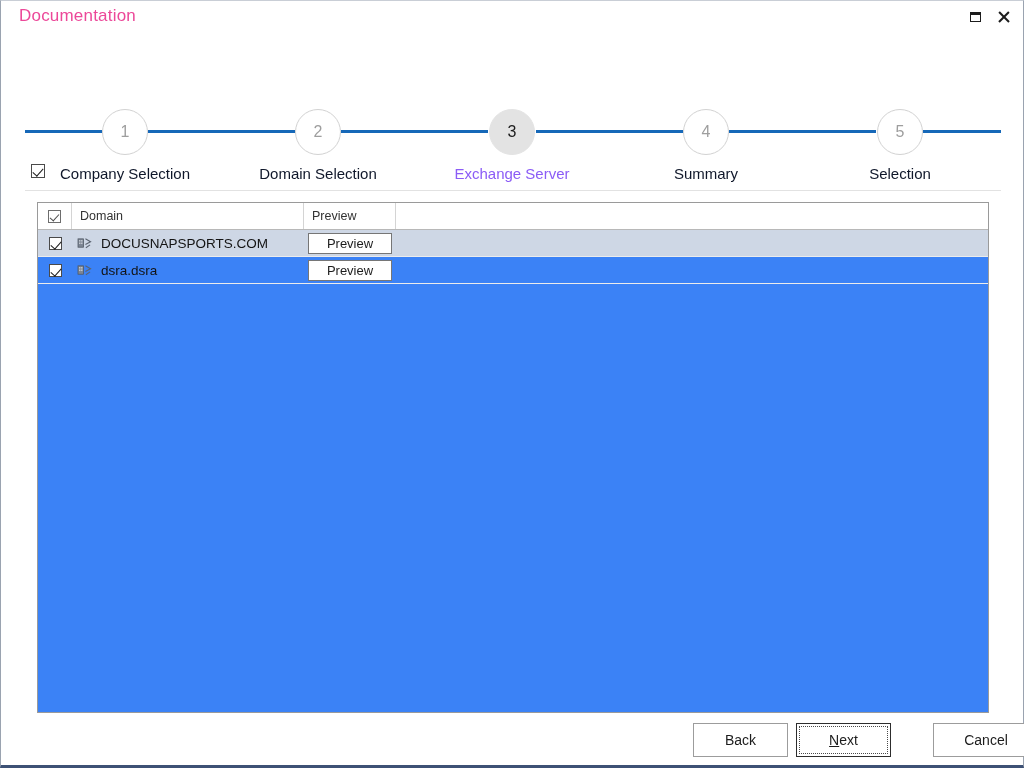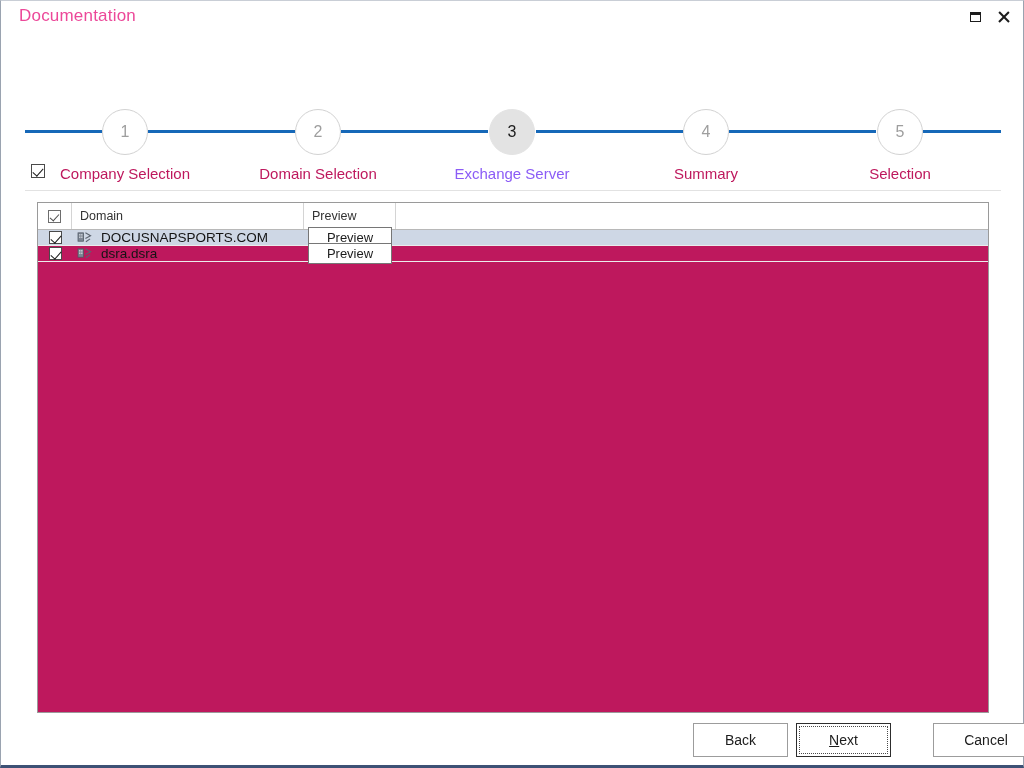--- a/index.html
+++ b/index.html
@@ -87,21 +87,21 @@
     background: #e3e3e3;
     border-color: #e3e3e3;
     color: #1c1c1c;
   }
   .step-label {
     position: absolute;
     top: 56px;
     left: 50%;
     transform: translateX(-50%);
     font-size: 15px;
-    color: #be185d;
+    color: #0f172a;
     white-space: nowrap;
   }
   .step.active .step-label { color: #8b5cf6; }
 
   
   #option-row {
     position: absolute; left: 30px; top: 163px;
     display: flex; align-items: center;
   }
   .cb {
@@ -132,21 +132,21 @@
     position: absolute; left: 24px; top: 189px;
     width: 976px; height: 1px;
     background: #e2e2e2;
   }
 
   
   #grid-panel {
     position: absolute;
     left: 36px; top: 201px;
     width: 952px; height: 511px;
-    background: #be185d;
+    background: #3b82f6;
     border: 1px solid #9a9a9a;
   }
   .grid-header {
     display: flex;
     height: 27px;
     border-bottom: 1px solid #b8b8b8;
     background: #ffffff;
   }
   .hcell {
     display: flex; align-items: center;
@@ -155,21 +155,21 @@
     border-right: 1px solid #d4d4d4;
     height: 100%;
   }
   .hcell.c-check { width: 34px; justify-content: center; padding-left: 0; }
   .hcell.c-domain { width: 232px; }
   .hcell.c-preview { width: 92px; }
   .hcell.c-rest { flex: 1; border-right: none; }
 
   .grid-row {
     display: flex;
-    height: 16px;
+    height: 27px;
     align-items: center;
     border-bottom: 1px solid #ececec;
   }
   .grid-row.selected { background: #ced7e5; }
   .rcell { display: flex; align-items: center; height: 100%; }
   .rcell.c-check { width: 34px; justify-content: center; }
   .rcell.c-icon  { width: 24px; justify-content: center; }
   .rcell.c-domain { width: 208px; padding-left: 5px; font-size: 13.5px; color: #141414; white-space: nowrap; overflow: hidden; }
   .rcell.c-preview { width: 92px; justify-content: center; }
   .rcell.c-rest { flex: 1; }

